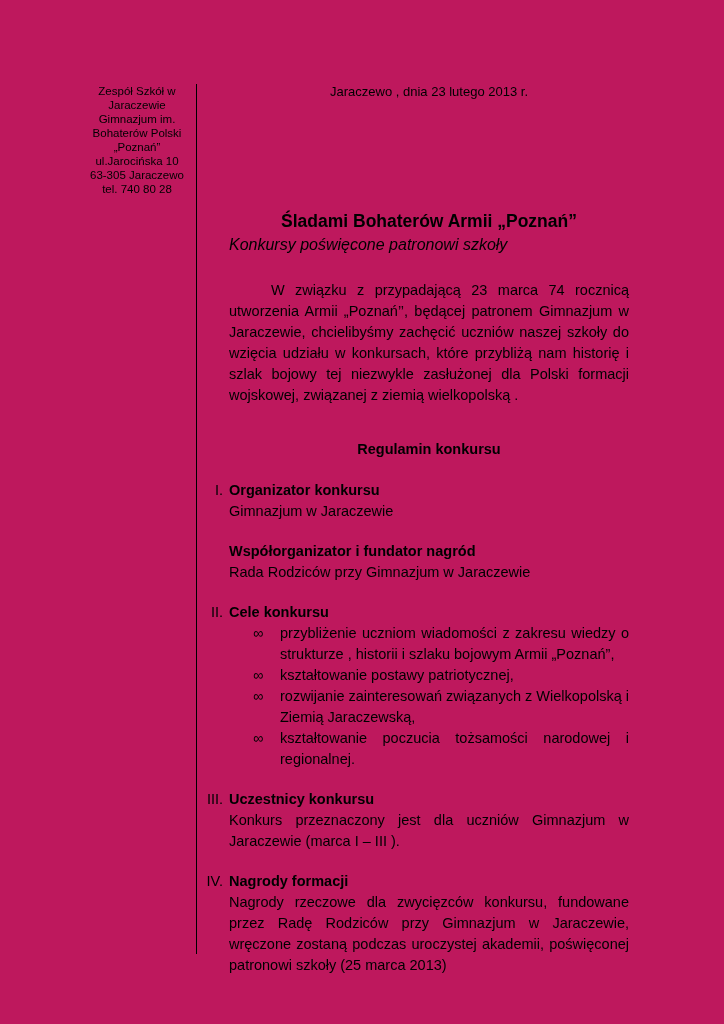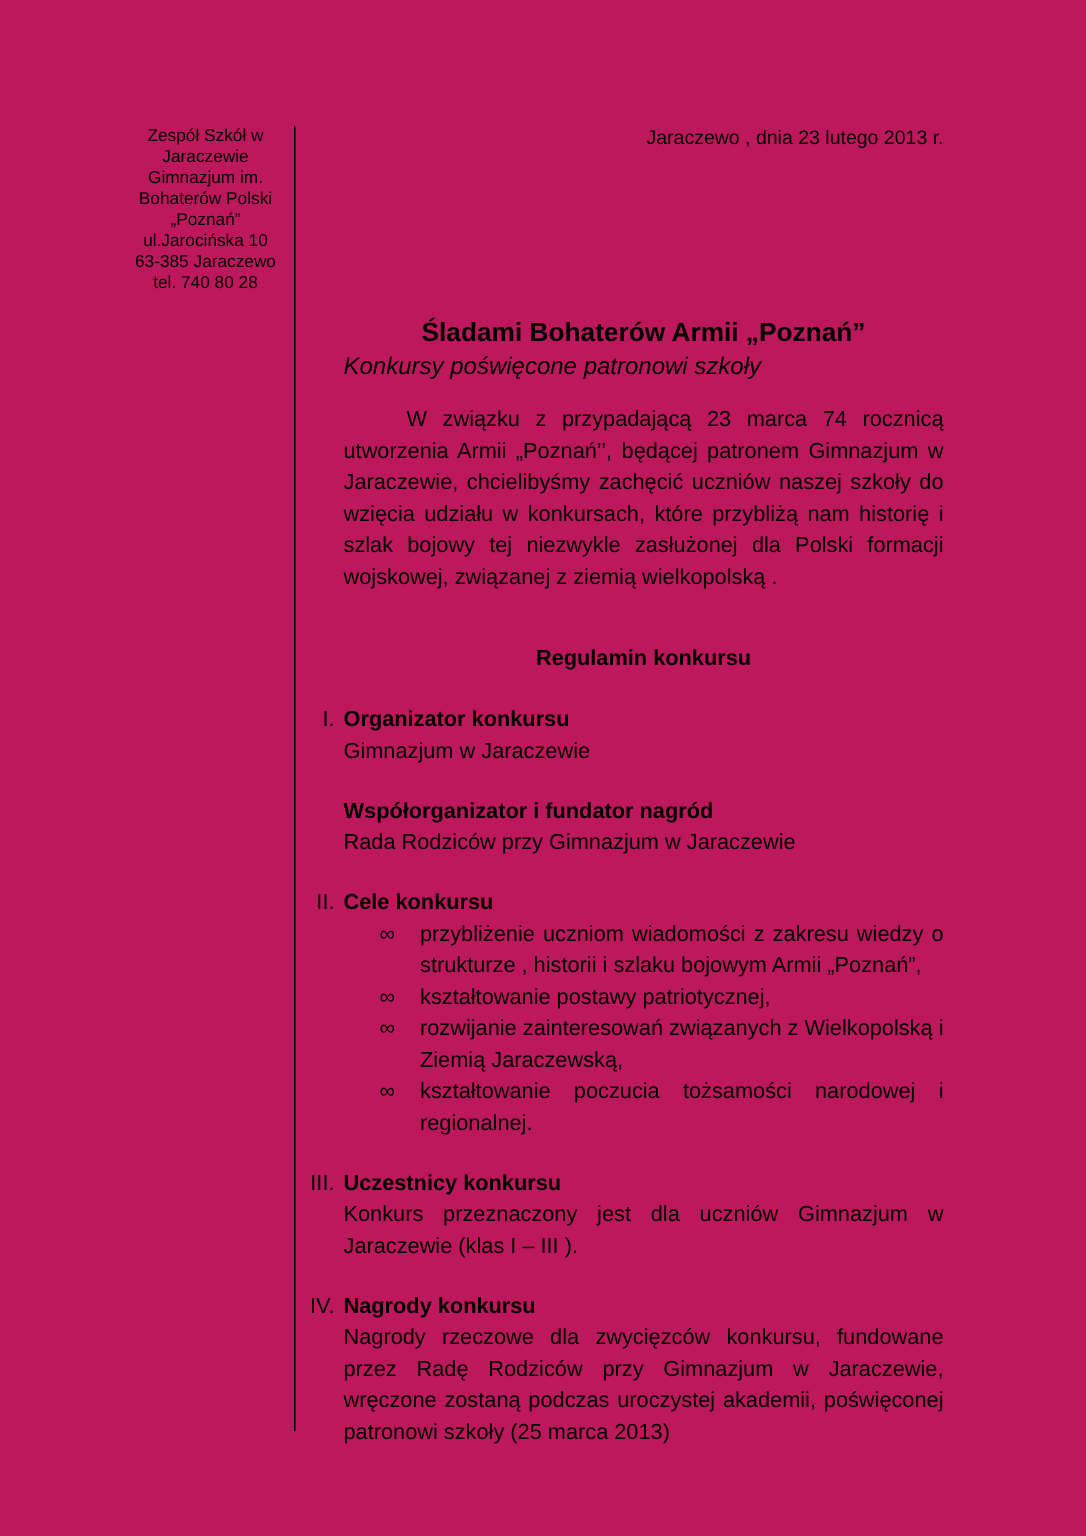--- a/index.html
+++ b/index.html
@@ -34,38 +34,38 @@
   }
   .body-col {
     position: absolute;
     left: 229px;
     top: 84px;
     width: 400px;
     font-size: 14.5px;
     line-height: 21px;
   }
   .date {
-    text-align: right;
+    text-align: center;
     font-size: 13px;
     line-height: 15px;
   }
   .title {
     text-align: center;
     font-weight: bold;
     font-size: 17.5px;
     line-height: 24px;
     margin-top: 110px;
   }
   .subtitle {
     font-style: italic;
     font-size: 16px;
     line-height: 24px;
   }
   .intro {
-    margin-top: 13px;
+    margin-top: 23px;
     text-align: justify;
     text-indent: 42px;
   }
   .heading {
     margin-top: 33px;
     text-align: center;
     font-weight: bold;
   }
   .sections { margin-top: 20px; }
   .section {
@@ -99,21 +99,21 @@
 
 <div class="page">
 
   <div class="letterhead">
     <div>Zespół Szkół w</div>
     <div>Jaraczewie</div>
     <div>Gimnazjum im.</div>
     <div>Bohaterów Polski</div>
     <div>„Poznań”</div>
     <div>ul.Jarocińska 10</div>
-    <div>63-385 Jaraczewo</div>
+    <div>63-305 Jaraczewo</div>
     <div>tel. 740 80 28</div>
   </div>
 
   <div class="vline"></div>
 
   <div class="body-col">
 
     <div class="date">Jaraczewo ,  dnia  23 lutego 2013 r.</div>
 
     <div class="title">Śladami Bohaterów Armii „Poznań”</div>
@@ -156,24 +156,24 @@
           <div class="bullet">
             <span class="glyph">∞</span>
             <span class="text">kształtowanie poczucia tożsamości narodowej i  regionalnej.</span>
           </div>
         </div>
       </div>
 
       <div class="section">
         <span class="num">III.</span>
         <div class="sec-title">Uczestnicy konkursu</div>
-        <div class="sec-body">Konkurs przeznaczony jest dla uczniów Gimnazjum w Jaraczewie (klas I – III ).</div>
+        <div class="sec-body">Konkurs przeznaczony jest dla uczniów Gimnazjum w Jaraczewie (marca I – III ).</div>
       </div>
 
       <div class="section">
         <span class="num">IV.</span>
-        <div class="sec-title">Nagrody konkursu</div>
+        <div class="sec-title">Nagrody formacji</div>
         <div class="sec-body">Nagrody rzeczowe dla zwycięzców konkursu, fundowane przez Radę Rodziców przy Gimnazjum w Jaraczewie, wręczone zostaną podczas uroczystej akademii, poświęconej patronowi szkoły (25 marca 2013)</div>
       </div>
 
     </div>
   </div>
 </div>
 
 </body></html>

